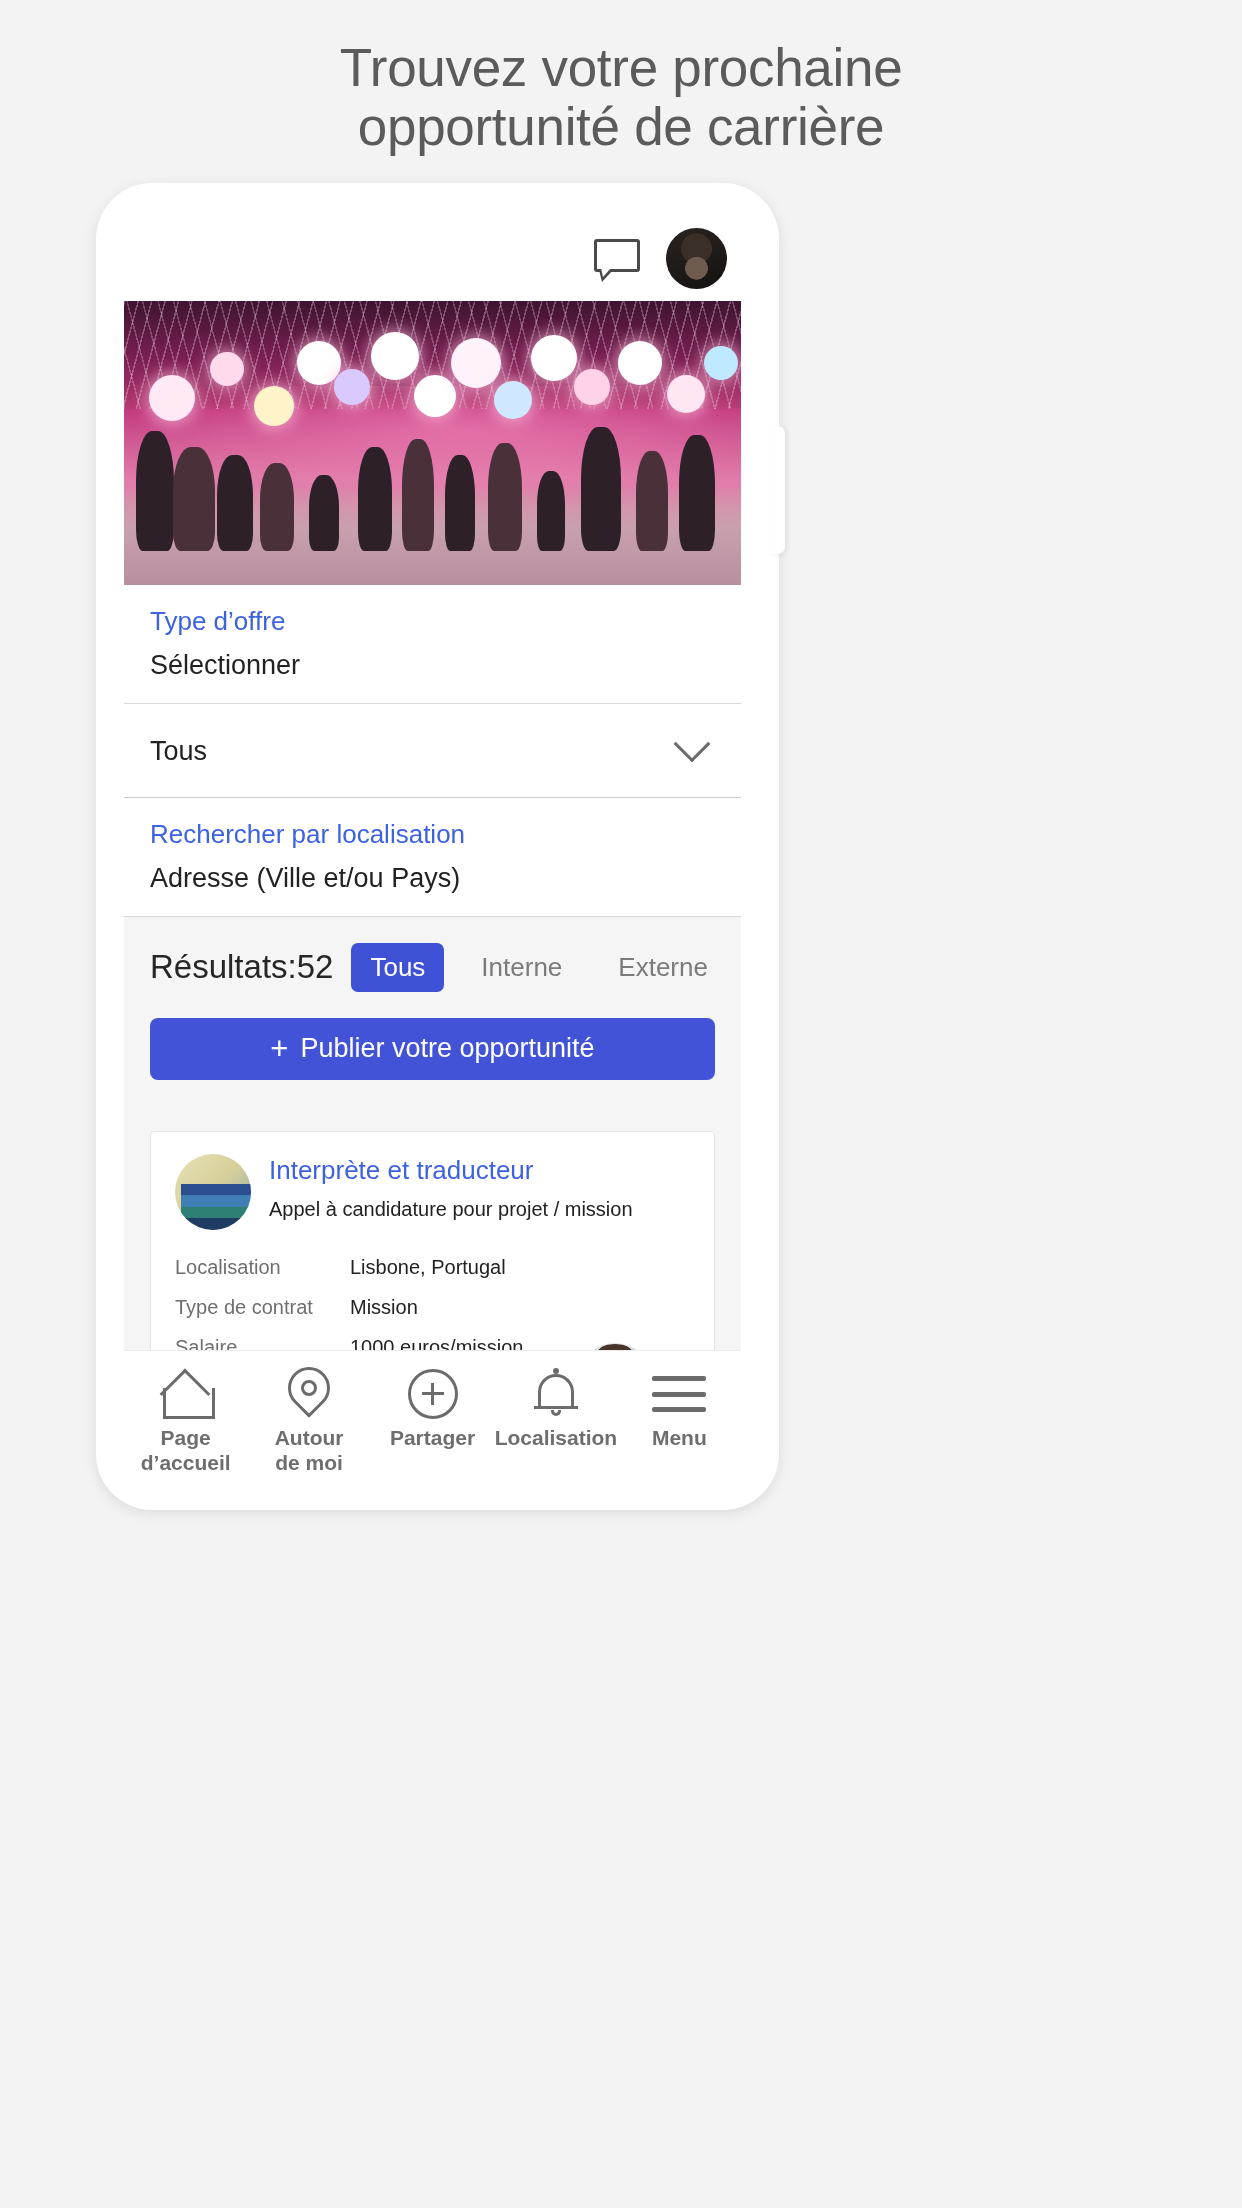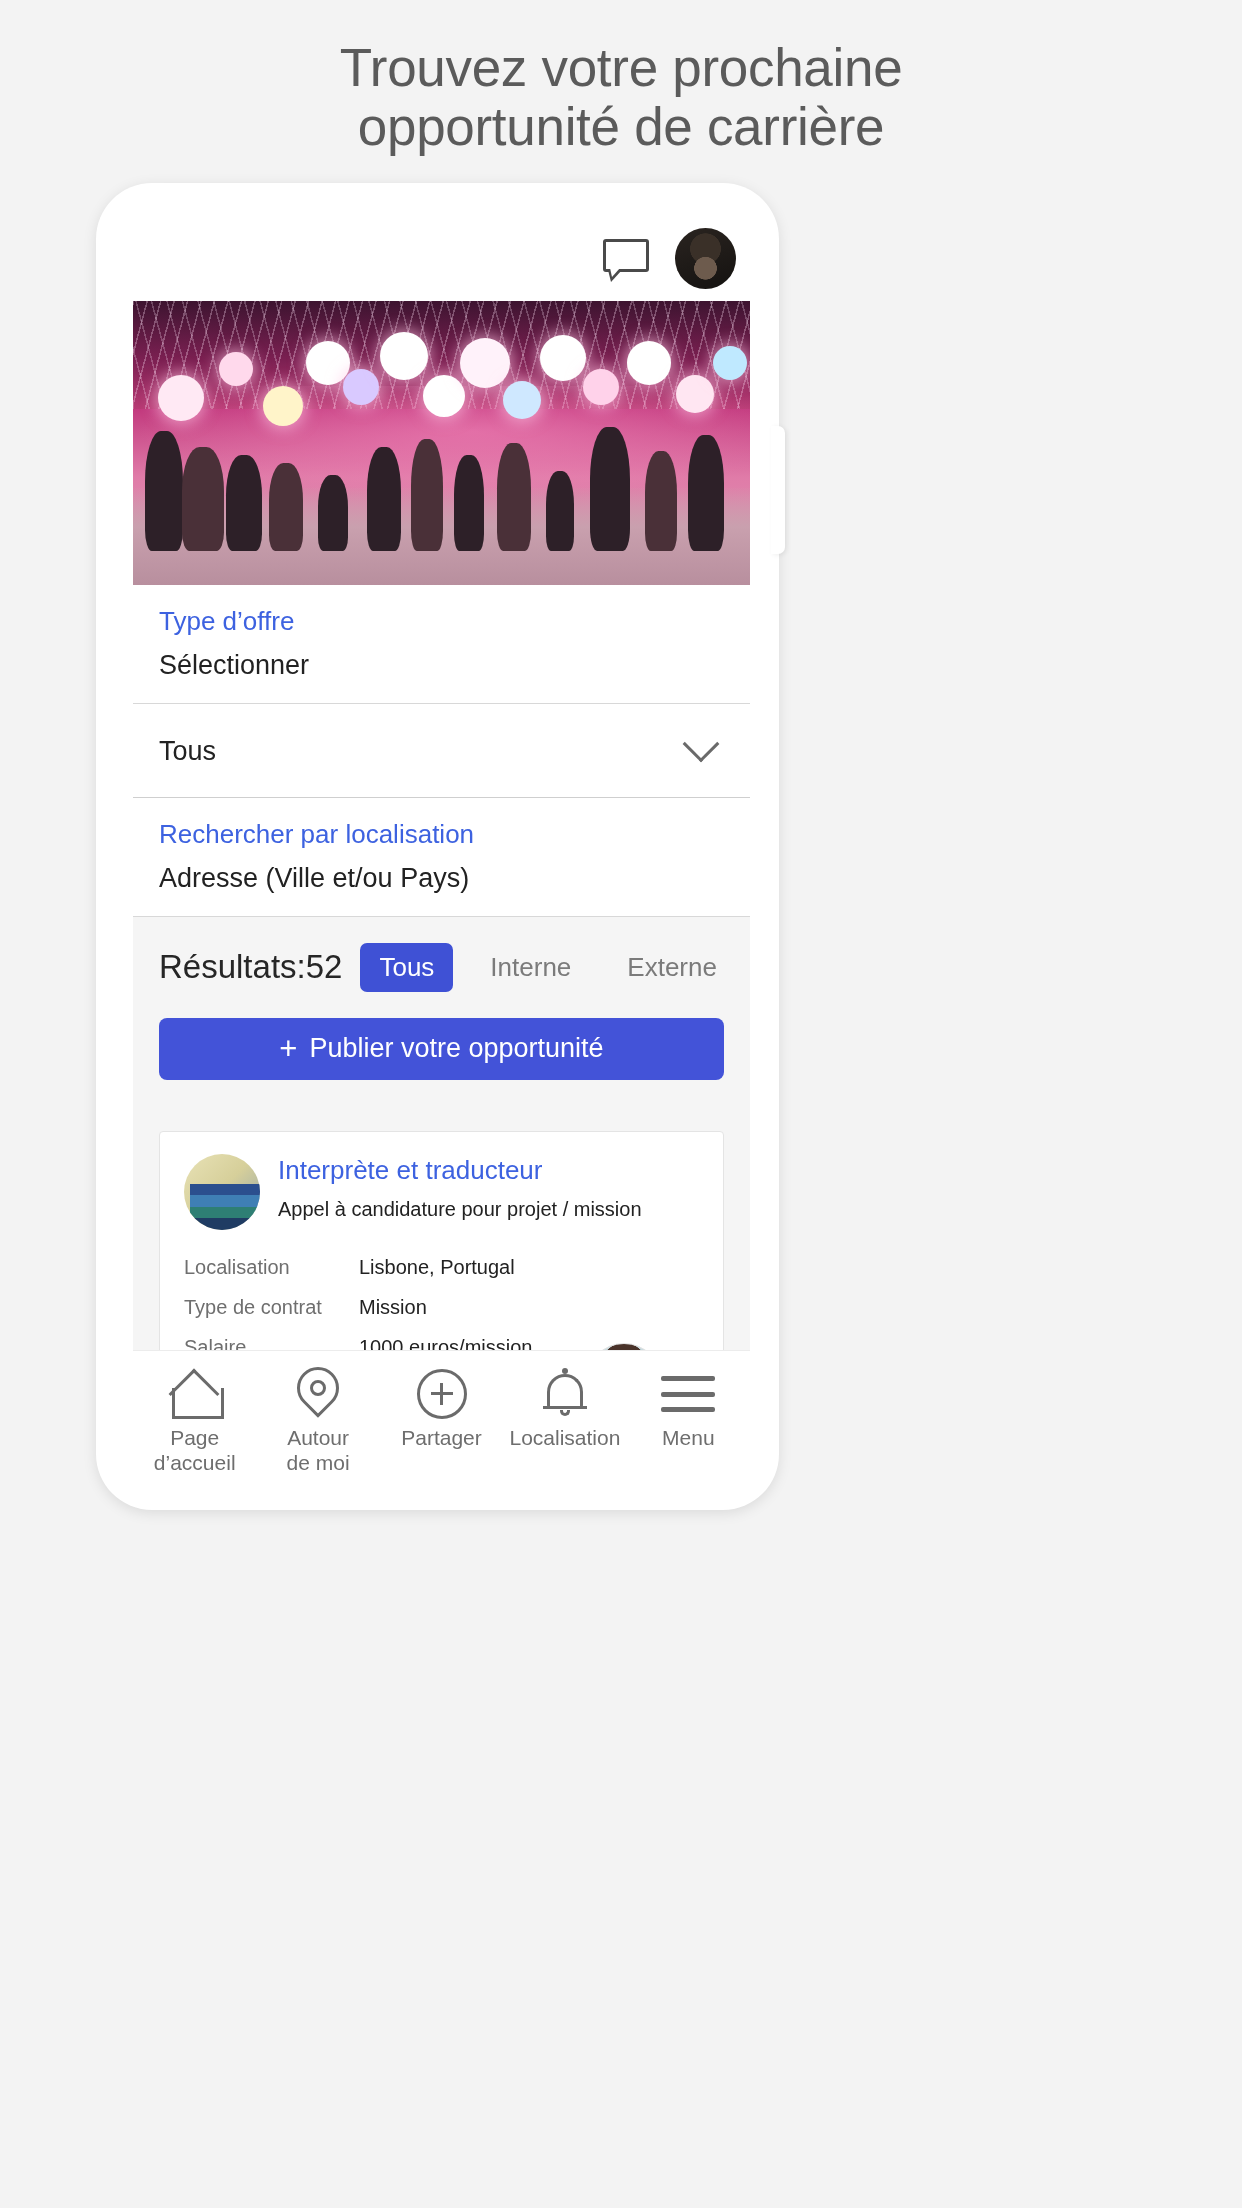--- a/index.html
+++ b/index.html
@@ -29,21 +29,21 @@
     border-radius: 56px;
     box-shadow: 0 3px 14px rgba(0,0,0,0.10);
   }
   .phone-side {
     position: absolute; left: 771px; top: 426px;
     width: 14px; height: 128px;
     background: #ffffff; border-radius: 0 7px 7px 0;
     box-shadow: 2px 1px 5px rgba(0,0,0,0.07);
   }
   .screen {
-    position: absolute; left: 133px; top: 216px;
+    position: absolute; left: 124px; top: 216px;
     width: 617px; height: 1280px;
     background: #bef264;
     overflow: hidden;
   }
 
   
   .app-header {
     height: 85px; background: #fff;
     display: flex; align-items: center; justify-content: flex-end;
     padding-right: 14px; gap: 26px;
@@ -187,21 +187,21 @@
 
   
   .bottom-nav {
     position: absolute; left: 0; right: 0; bottom: 0; height: 146px;
     background: #fff; display: flex; align-items: flex-start;
     padding-top: 14px; border-top: 1px solid #ececec;
   }
   .nav-item { flex: 1; text-align: center; }
   .nav-ico { height: 58px; display: flex; align-items: center; justify-content: center; }
   .nav-lbl { font-size: 21px; color: #6e6e6e; line-height: 1.2; margin-top: 2px; }
-  .nav-lbl span { display: block; }
+  .nav-lbl span { display: block; font-weight: bold; }
 
   .ico-home { width: 52px; height: 46px; position: relative; }
   .ico-home::before {
     content:''; position:absolute; left:3px; top:17px; width: 46px; height: 28px;
     border: 3px solid #6b6b6b; border-top: none;
   }
   .ico-home::after {
     content:''; position:absolute; left: 7px; top: 5px; width: 33px; height: 33px;
     border-top: 3px solid #6b6b6b; border-right: 3px solid #6b6b6b;
     transform: rotate(-45deg);

